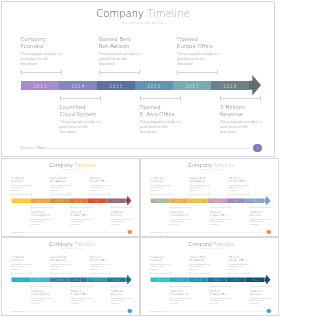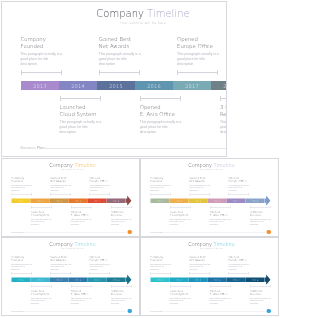--- a/index.html
+++ b/index.html
@@ -1,21 +1,21 @@
 <!DOCTYPE html>
 <html><head>
 <meta charset="utf-8">
 <title>Company Timeline</title>
 <style>
 html,body{margin:0;padding:0;background:#fff;}
 body{width:281px;height:318px;font-family:"Liberation Sans",sans-serif;overflow:hidden;-webkit-font-smoothing:antialiased;}
 .page{position:relative;width:281px;height:318px;background:#ffffff;}
 
 .slide{position:absolute;background:#fff;box-sizing:border-box;overflow:hidden;border:1px solid #d7d8de;}
-.hero{left:1px;top:1px;width:226px;height:156px;}
+.hero{left:1px;top:1px;width:274px;height:156px;}
 .t1{left:1px;top:158px;width:139px;height:79px;}
 .t2{left:140px;top:158px;width:139px;height:79px;}
 .t3{left:1px;top:237px;width:139px;height:79px;}
 .t4{left:140px;top:237px;width:139px;height:79px;}
 
 
 .canvas{position:absolute;left:0;top:0;width:276px;height:154px;transform-origin:0 0;}
 .t1 .canvas,.t2 .canvas,.t3 .canvas,.t4 .canvas{transform:scale(0.5);}
 
 .head{position:absolute;left:3px;top:5.3px;width:100%;text-align:center;}

